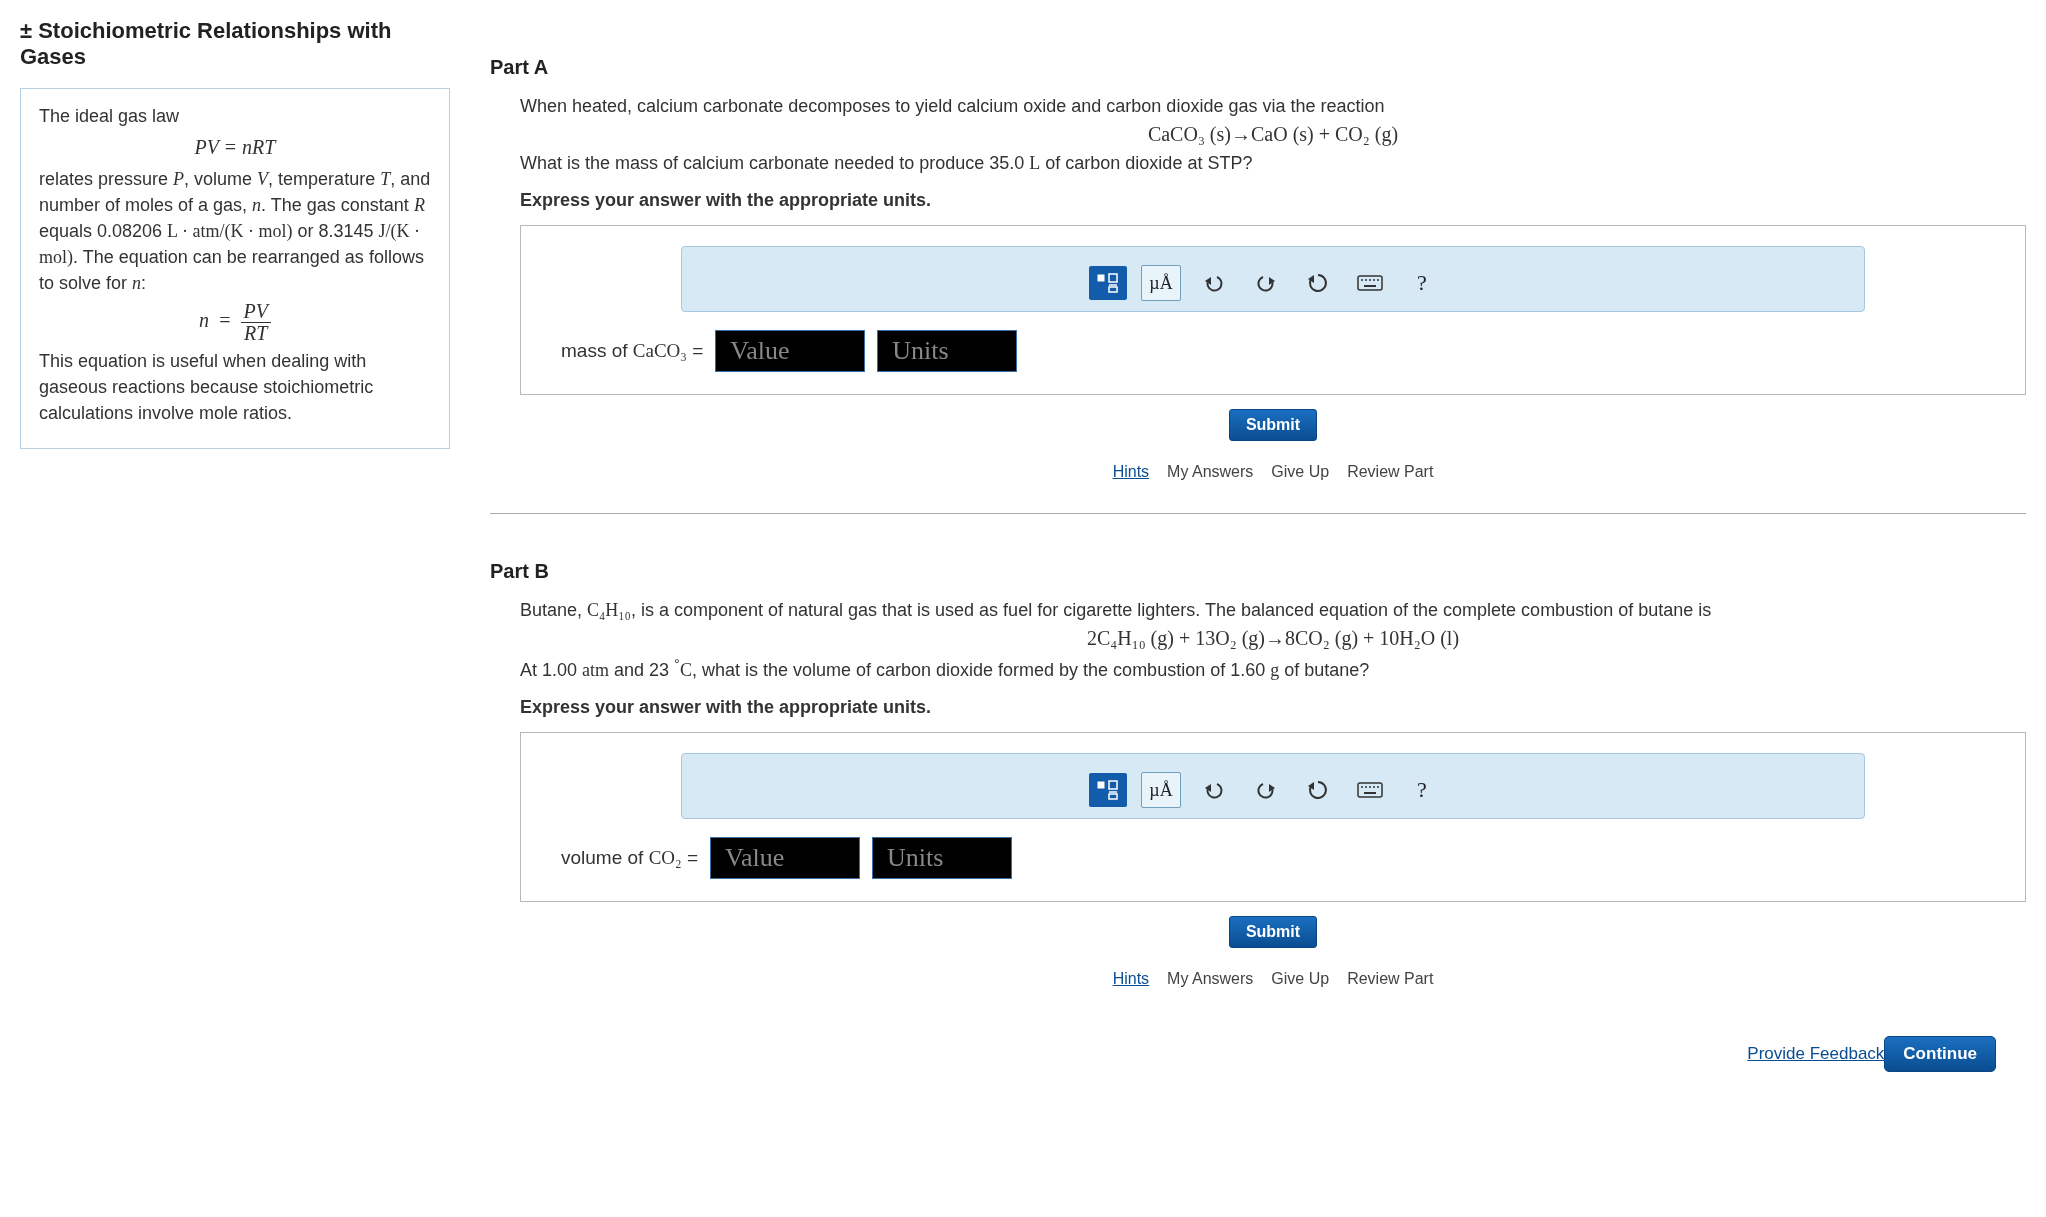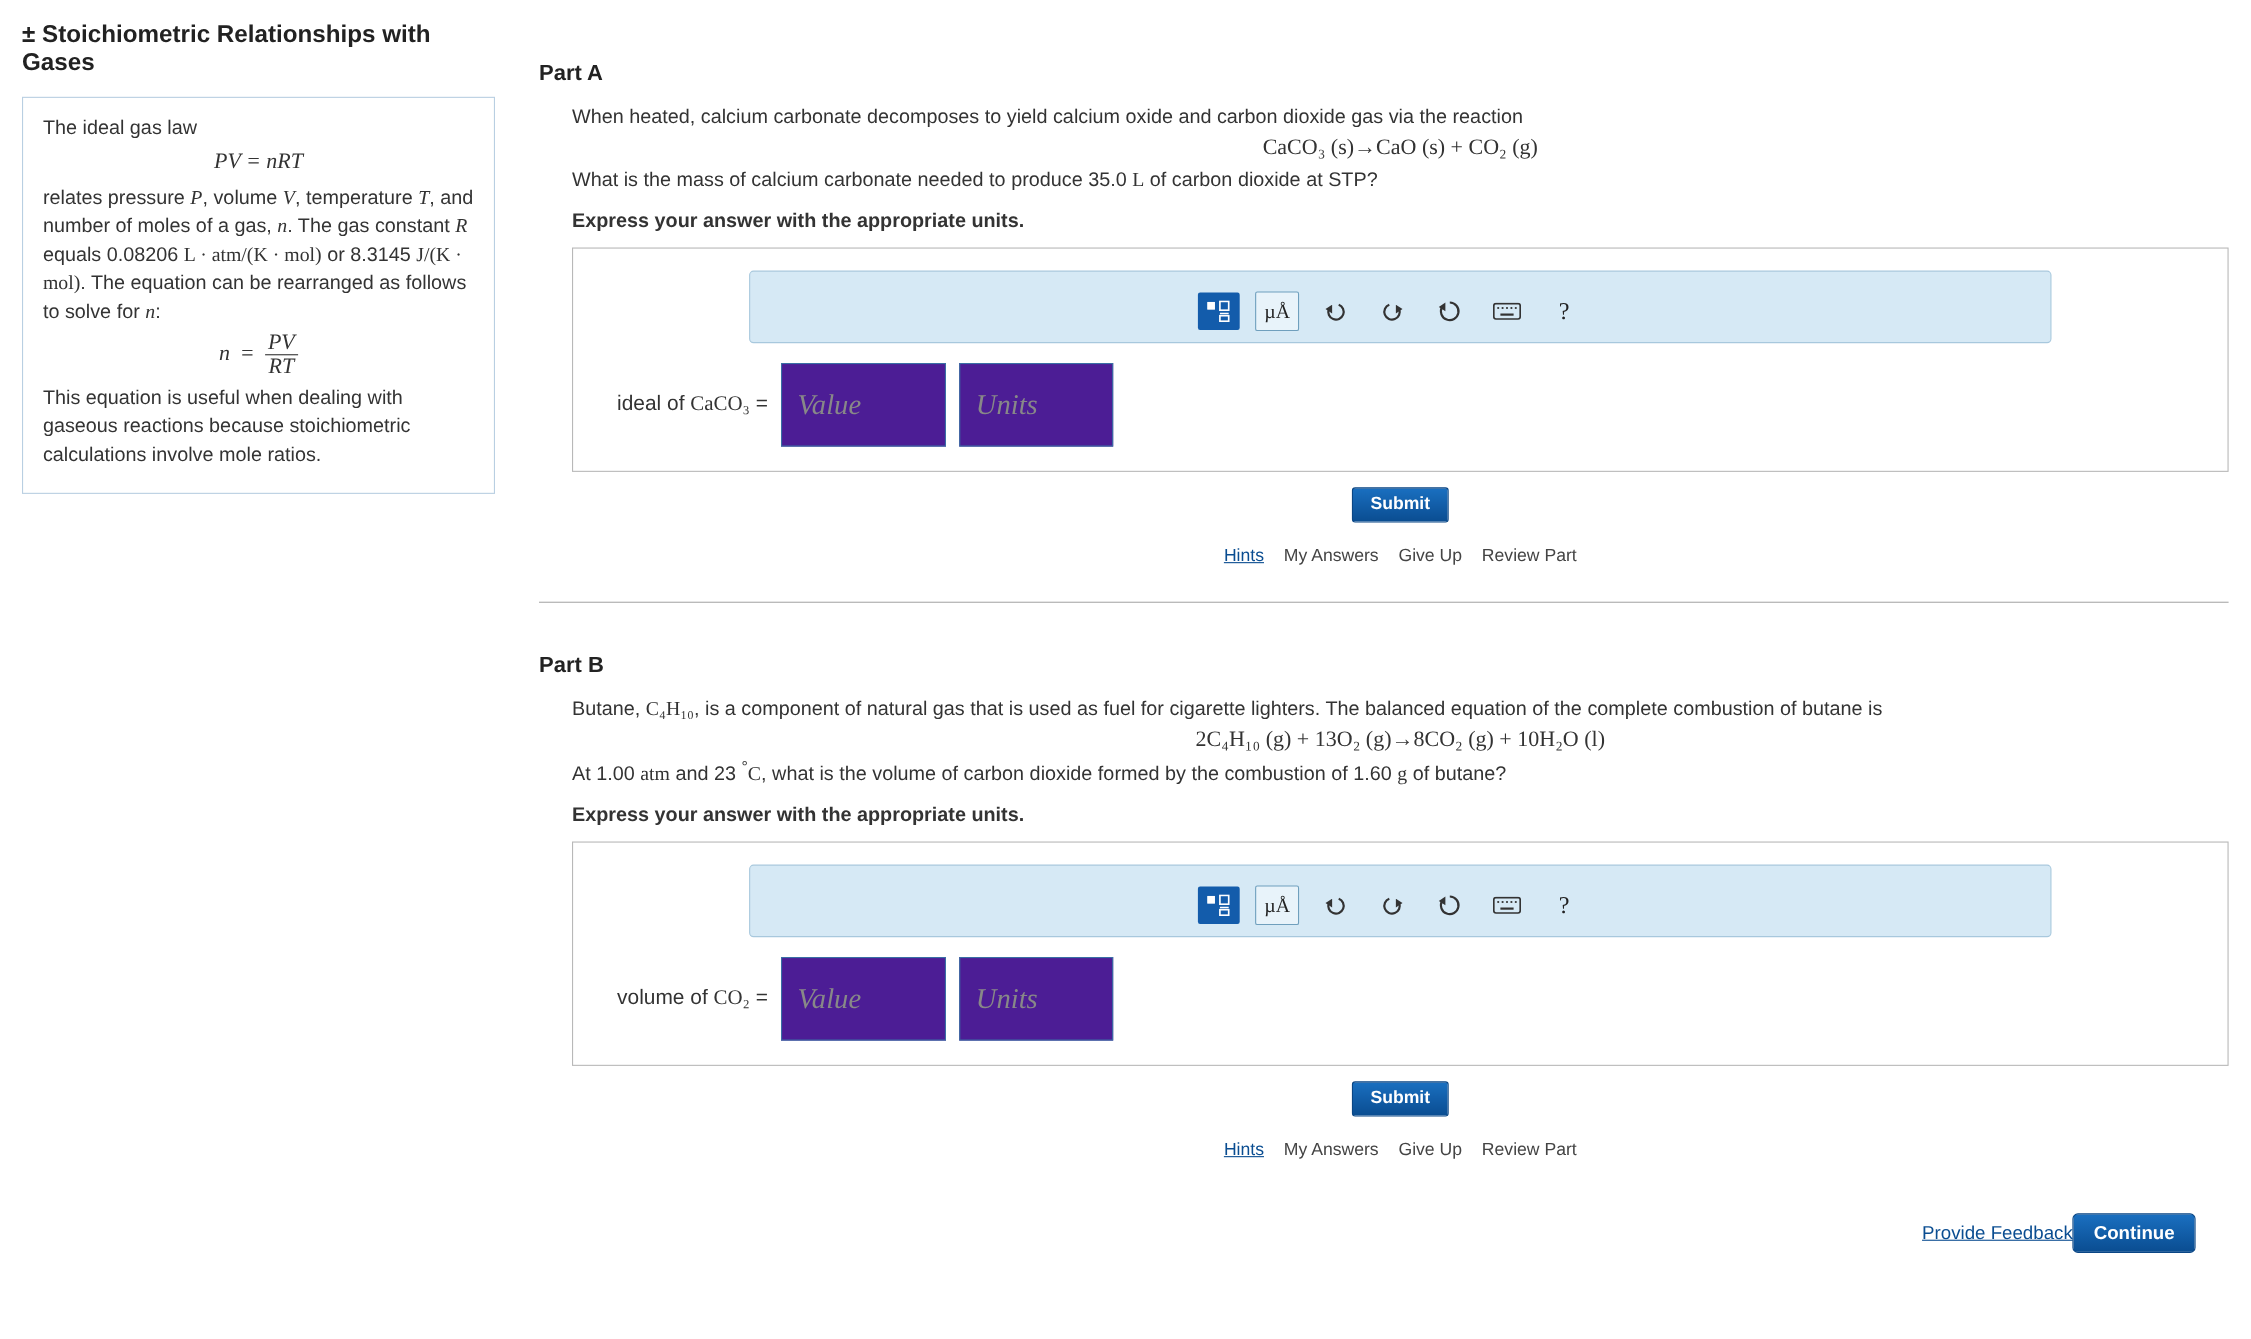--- a/index.html
+++ b/index.html
@@ -93,26 +93,25 @@
 
   .input-row {
     display:flex; align-items:center; gap:12px;
     padding: 4px 20px 22px 40px;
   }
   .lhs { font-size: 19px; }
   .val-box, .unit-box {
     border: 1px solid #3a6fa5;
     height: 40px;
     font-family: "Times New Roman", serif;
-    font-style: italic;
     font-size: 26px;
     color: #888;
-    padding: 17px 14px;
+    padding: 0 14px;
     display:flex; align-items:center;
-    background:#4c1d95;
+    background:#000000;
   }
   .val-box { width: 120px; }
   .unit-box { width: 110px; }
 
   .action-row {
     display:flex; align-items:center; gap:22px;
     padding: 14px 0 28px 0;
     flex-direction: column;
   }
   .submit-btn {
@@ -221,21 +220,21 @@
                 <circle cx="13" cy="5" r="1" fill="#333"></circle>
                 <circle cx="17" cy="5" r="1" fill="#333"></circle>
                 <circle cx="21" cy="5" r="1" fill="#333"></circle>
                 <rect x="7" y="10" width="12" height="2" fill="#333"></rect>
               </svg>
           </div>
           <div class="tool-btn serif" style="font-size:22px">?</div>
         </div>
         <div class="input-row">
           <span class="lhs">
-            <span>ideal of </span><span class="serif">CaCO₃</span><span> =</span>
+            <span>mass of </span><span class="serif">CaCO₃</span><span> =</span>
           </span>
           <div class="val-box">Value</div>
           <div class="unit-box">Units</div>
         </div>
       </div>
 
       <div class="action-row">
         <button class="submit-btn">Submit</button>
         <div class="links-row">
           <span class="lnk u">Hints</span>

